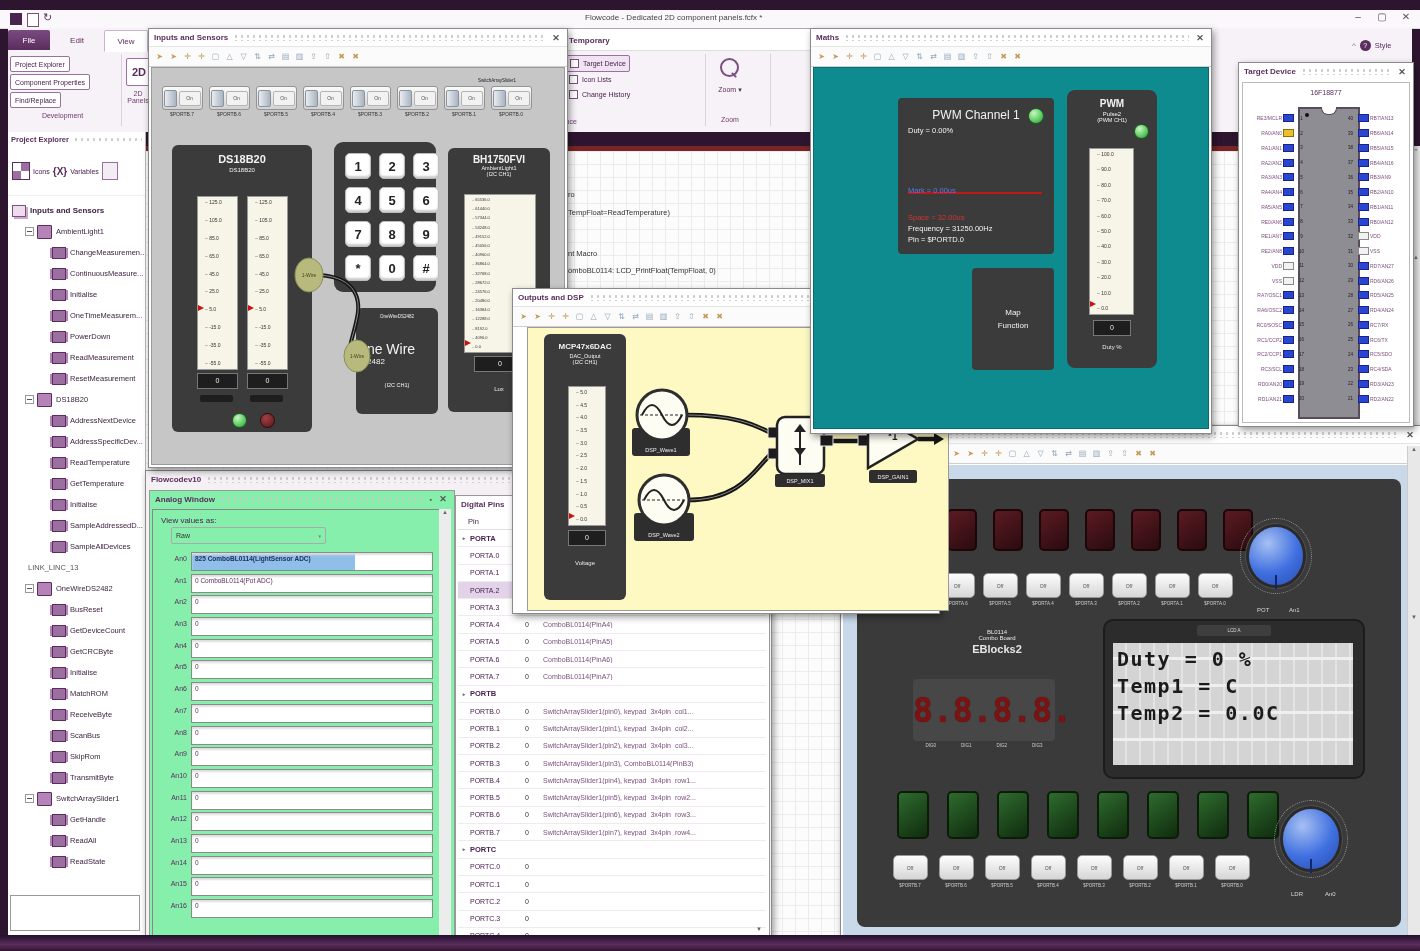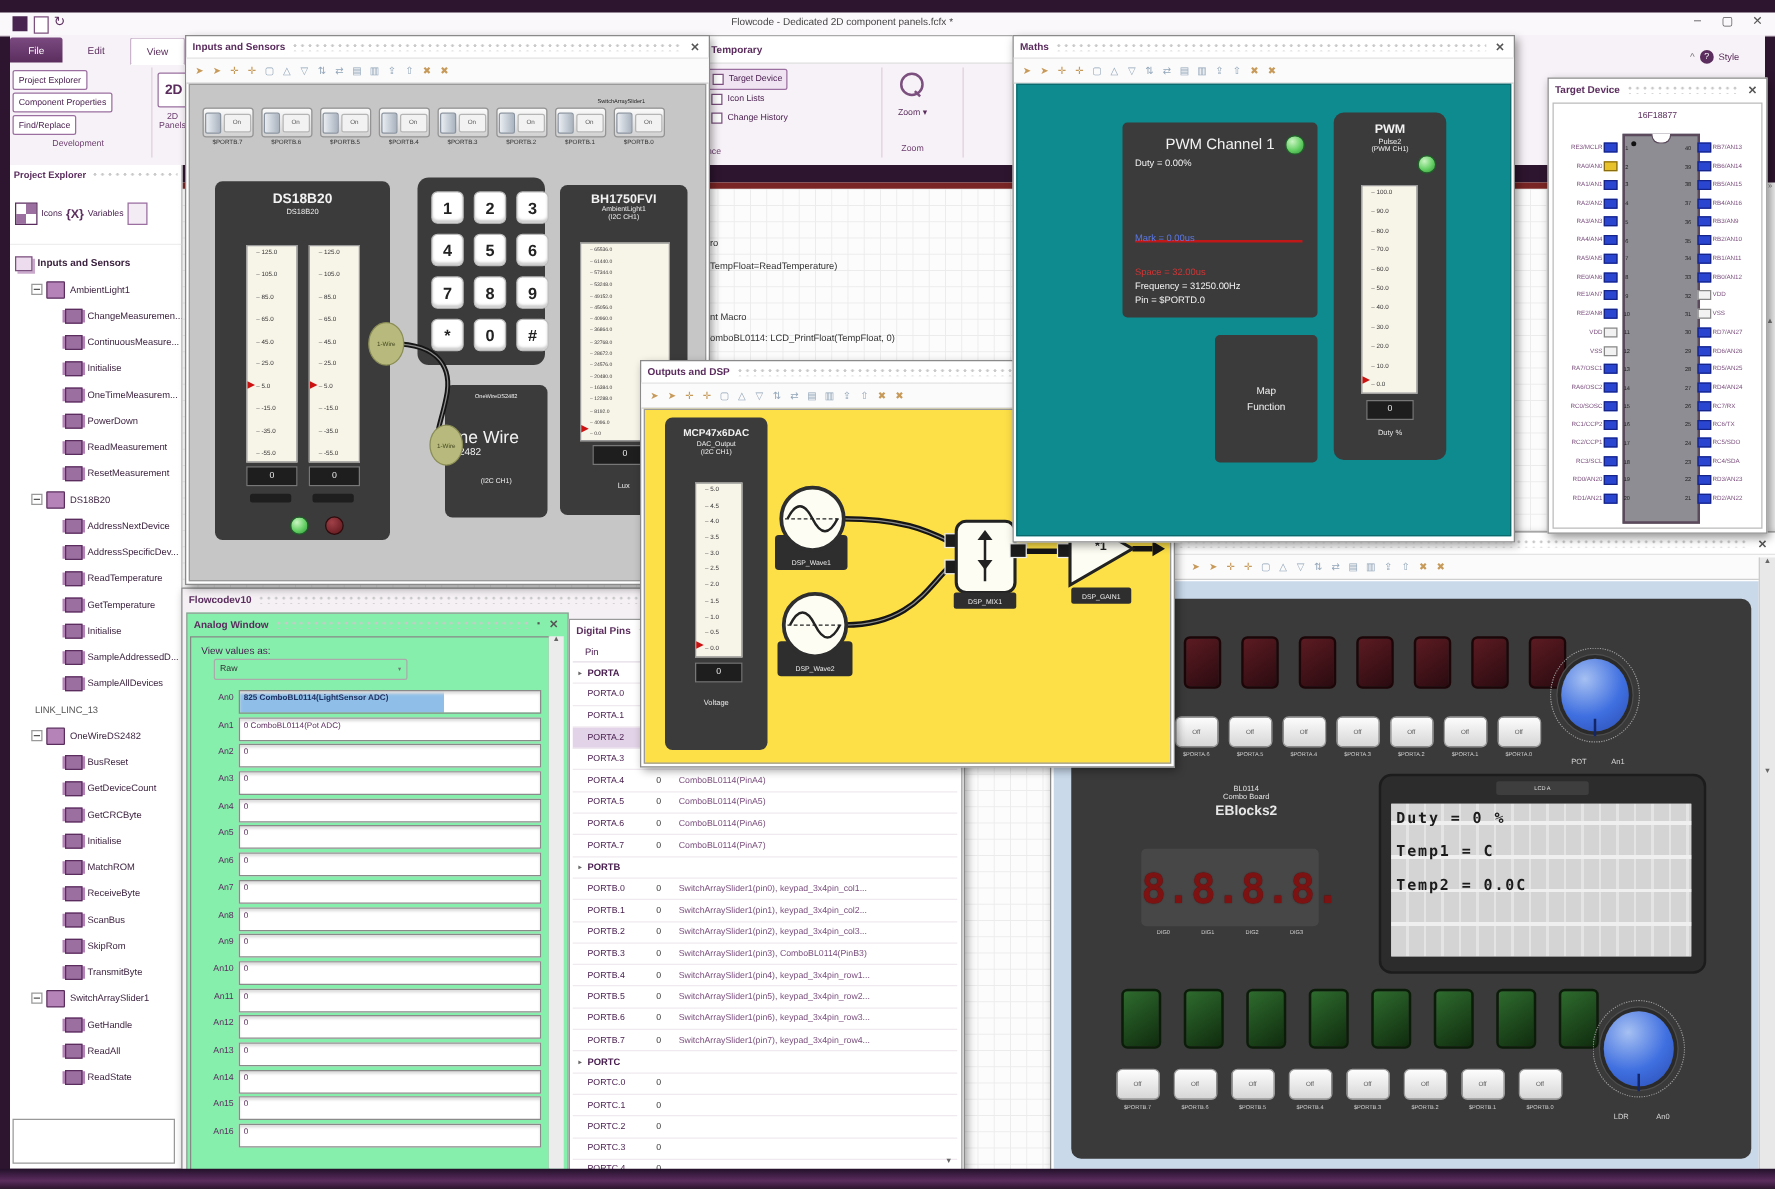--- a/index.html
+++ b/index.html
@@ -92,21 +92,21 @@
   
   .pinrow{height:14.75px;display:flex;align-items:center;font-size:5px;color:#7b4f7e;white-space:nowrap}
   .pl{flex:1;text-align:right;overflow:hidden}
   .plr{text-align:left}
   .pad{width:9px;height:6px;background:#2a46d0;border:1px solid #16248a;margin:0 1px;flex:none}
   .pad[data-t="pwr"]{background:#f2f2f2;border-color:#888}
   .pad[data-t="sel"]{background:#e8c22a;border-color:#8a6d10}
   .pn{width:13px;flex:none;color:#222;text-align:center;font-size:4.5px}
   .pgap{width:36px;flex:none}
   
-  .lcdline{height:27px;font-family:"DejaVu Sans Mono",monospace;font-weight:bold;font-size:12px;letter-spacing:1.5px;color:#1b1b1b;white-space:pre}
+  .lcdline{height:27px;font-family:"DejaVu Sans Mono",monospace;font-weight:bold;font-size:20px;letter-spacing:1.5px;color:#1b1b1b;white-space:pre}
   .seg{font-family:"DejaVu Sans Mono",monospace;font-weight:bold;font-size:33px;color:#7c1212;text-shadow:0 0 1px #4a0a0a}
   .bottombar{position:absolute;left:0;top:935px;width:1420px;height:16px;background:linear-gradient(#22102a,#5b2d5e 60%,#2e152f)}
 </style>
 </head>
 <body>
 
 <div id="app">
 
   <div class="titlebar">
     <div class="tb-ic" style="left:10px;width:12px;height:12px;background:#4a2450"></div>
@@ -978,21 +978,21 @@
         <span class="ic">▽</span>
         <span class="ic">⇅</span>
         <span class="ic">⇄</span>
         <span class="ic">▤</span>
         <span class="ic">▥</span>
         <span class="ic">⇪</span>
         <span class="ic">⇧</span>
         <span class="ic">✖</span>
         <span class="ic">✖</span>
       </div>
-    <div class="abs" style="left:2px;top:38px;width:420px;height:282px;background:#fde047;border:1px solid #9a9a9a">
+    <div class="abs" style="left:14px;top:38px;width:420px;height:282px;background:#fef9c3;border:1px solid #9a9a9a">
 
       <div class="abs dark" style="left:16px;top:6px;width:82px;height:266px">
         <div style="text-align:center;font-size:8px;font-weight:bold;margin-top:8px">MCP47x6DAC</div>
         <div style="text-align:center;font-size:5.5px;margin-top:2px">DAC_Output</div>
         <div style="text-align:center;font-size:5.5px">(I2C CH1)</div>
         <div class="gauge" style="left:24px;top:52px;width:36px;height:138px">
           <div class="gticks">
               <div class="gtick">5.0</div>
               <div class="gtick">4.5</div>
               <div class="gtick">4.0</div>

